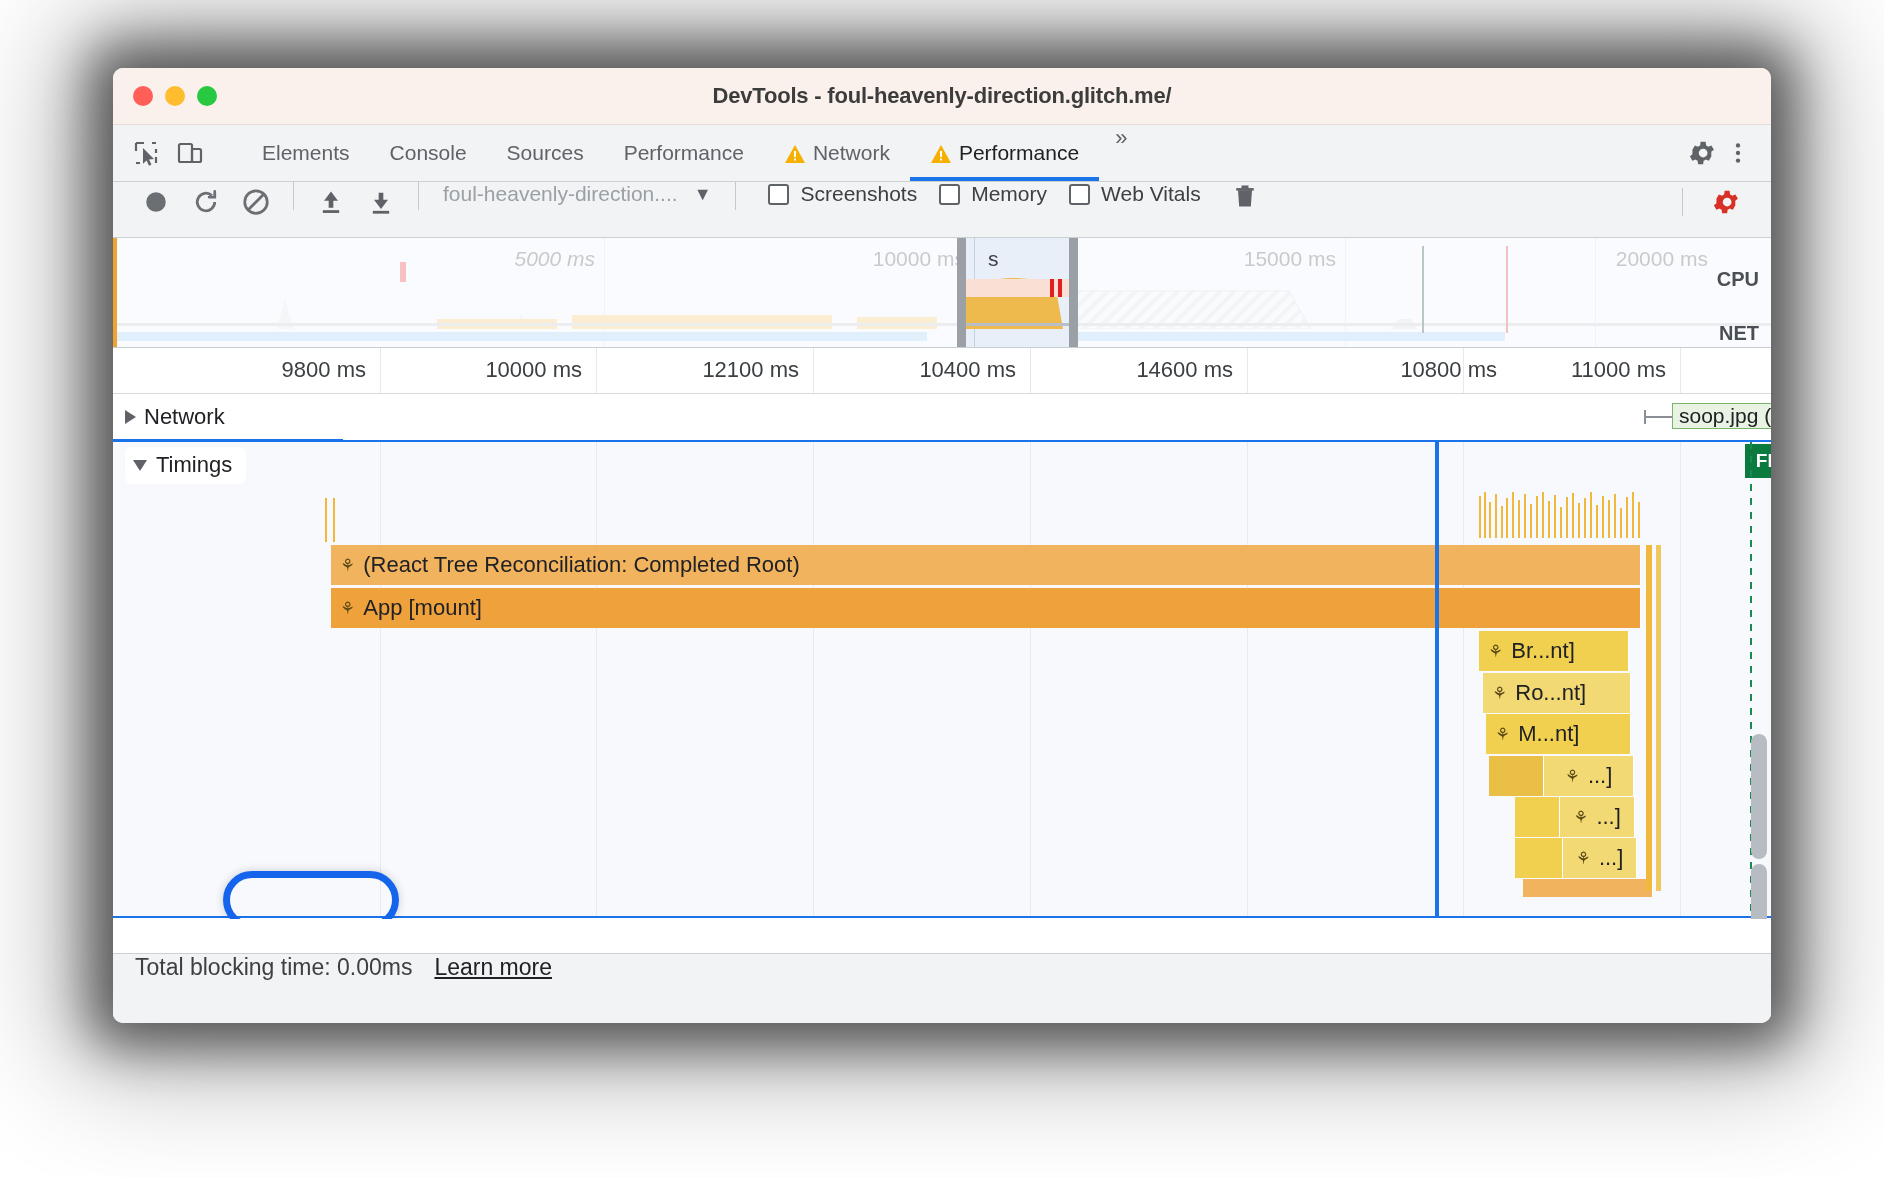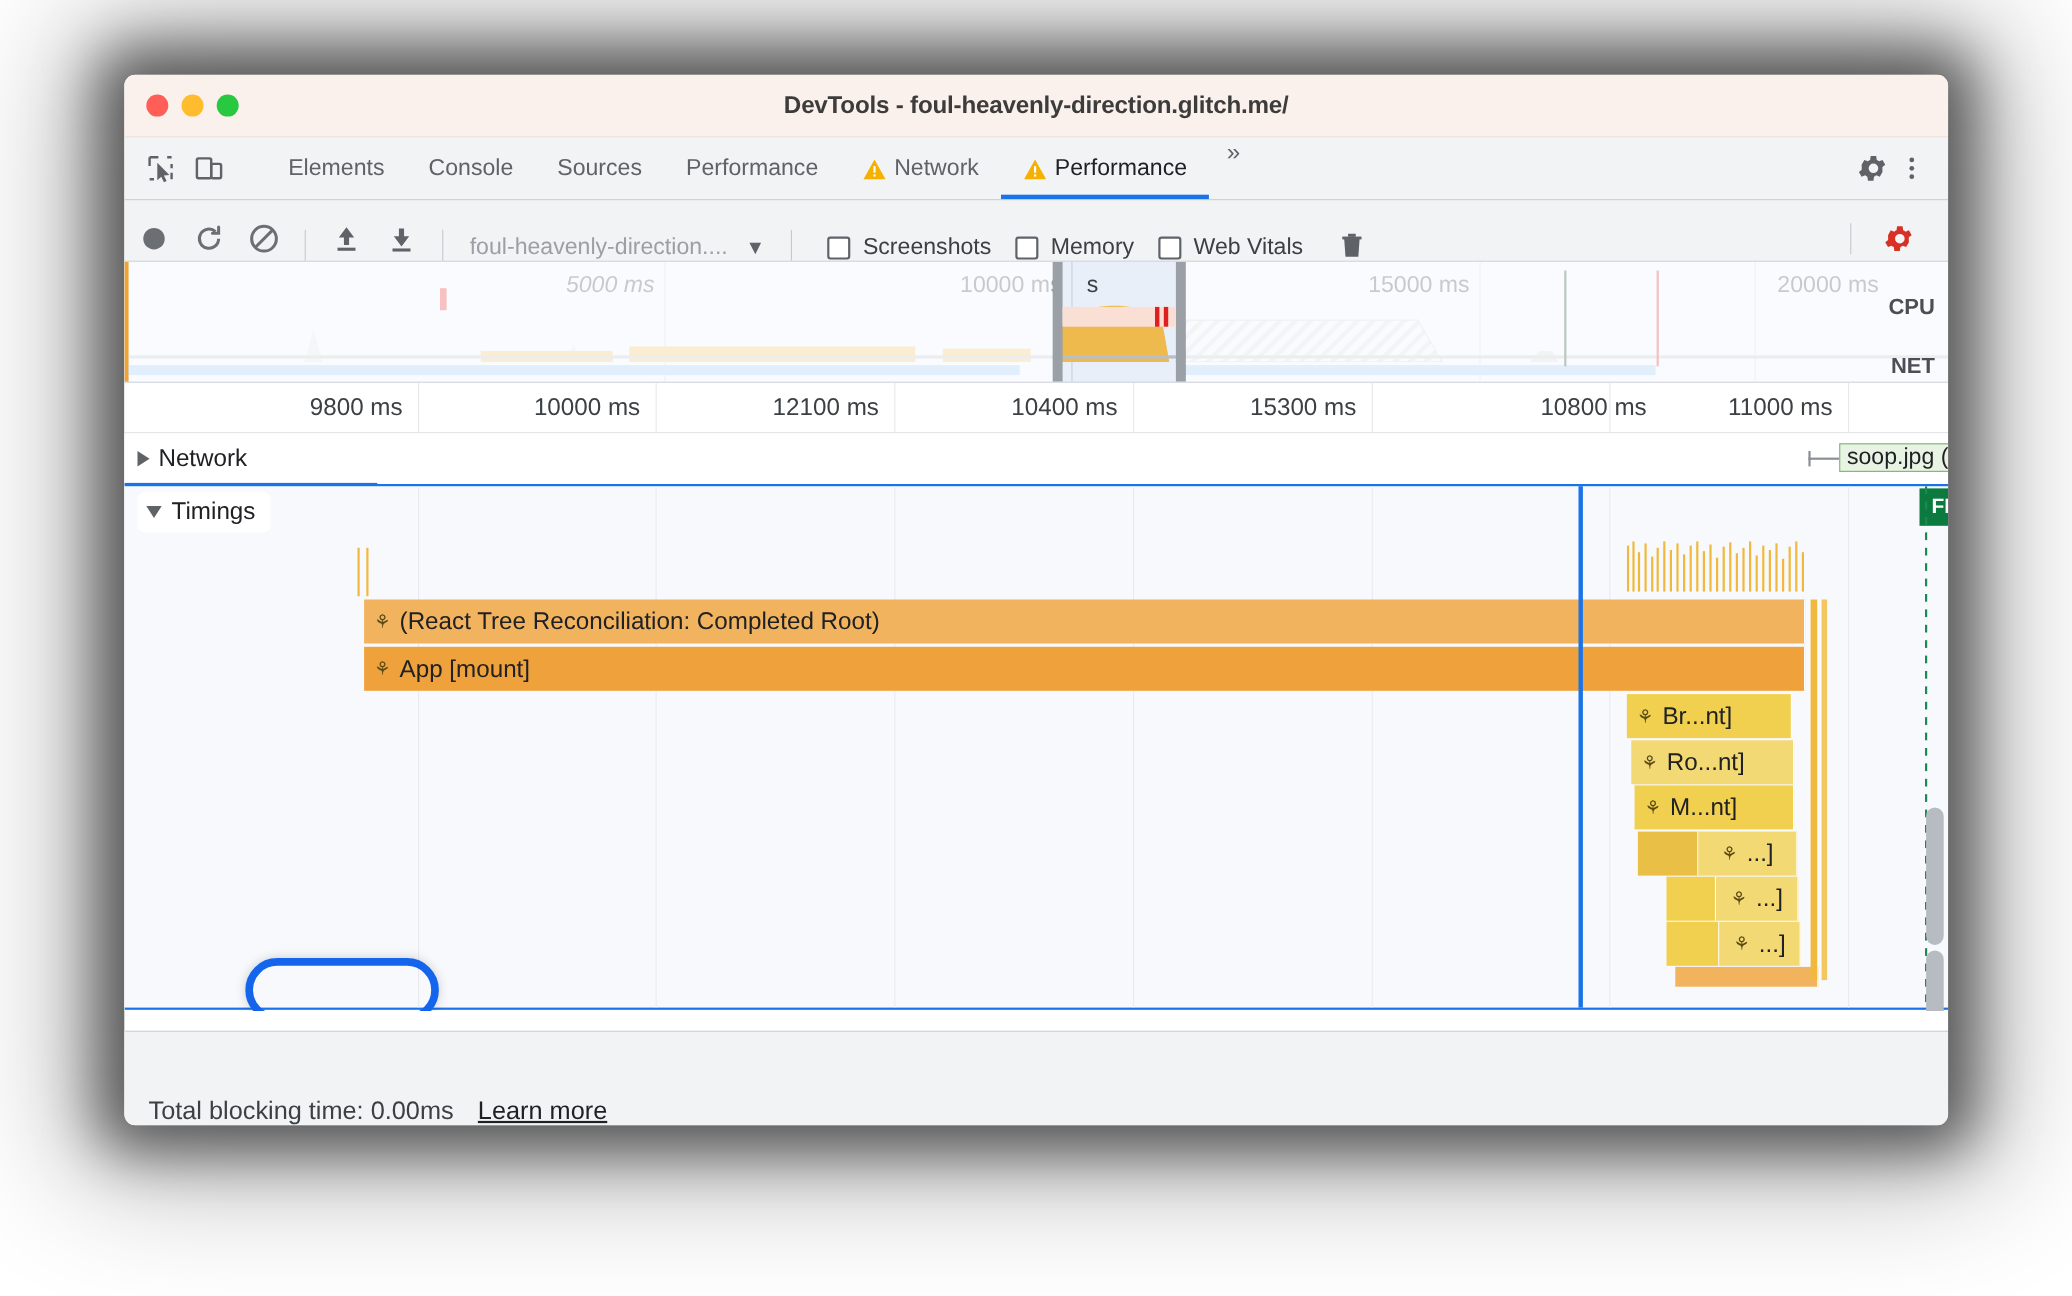--- a/index.html
+++ b/index.html
@@ -71,21 +71,21 @@
   .tabbar-right {
     margin-left: auto; display: flex; align-items: center; gap: 6px;
     padding-right: 18px;
   }
   .chev { font-size: 22px; color: #5f6368; padding: 0 16px; }
 
   
   .perftoolbar {
     height: 56px; background: #f1f3f4;
     border-bottom: 1px solid #cdd0d3;
-    display: flex; align-items: flex-end; padding-left: 4px; gap: 4px;
+    display: flex; align-items: flex-start; padding-left: 20px; gap: 4px;
   }
   .pt-btn { width: 46px; height: 40px; display: flex; align-items: center; justify-content: center; }
   .pt-sep { width: 1px; height: 28px; background: #c6c9cc; margin: 0 10px; }
   .pt-select {
     display: flex; align-items: center; gap: 16px;
     font-size: 21px; color: #9aa0a6; padding: 0 10px;
     max-width: 400px;
   }
   .cb-group { display: flex; align-items: center; gap: 11px; margin-left: 18px; }
   .cb {
@@ -239,23 +239,23 @@
     background: #b7bcc2; border-radius: 8px;
   }
   .vscroll2 {
     position: absolute; right: 4px; top: 470px; width: 16px; height: 70px;
     background: #b7bcc2; border-radius: 8px;
   }
 
   
   .footer {
     position: absolute; left: 0; right: 0; bottom: 0;
-    height: 86px; background: #f1f3f4;
+    height: 70px; background: #f1f3f4;
     border-top: 1px solid #cdd0d3;
-    display: flex; align-items: flex-end; padding-left: 22px; gap: 22px;
+    display: flex; align-items: flex-start; padding-left: 22px; gap: 22px;
   }
   .footer-text { font-size: 23px; color: #3c4043; }
   .footer-link { font-size: 23px; color: #202124; text-decoration: underline; }
 </style>
 </head>
 <body>
 
 <div id="page">
   <div class="window">
 
@@ -466,21 +466,21 @@
       <div class="ruler-div" style="left:700px;"></div>
       <div class="ruler-div" style="left:917px;"></div>
       <div class="ruler-div" style="left:1134px;"></div>
       <div class="ruler-div" style="left:1350px;"></div>
       <div class="ruler-div" style="left:1567px;"></div>
 
       <div class="ruler-label" style="left:267px;">9800 ms</div>
       <div class="ruler-label" style="left:483px;">10000 ms</div>
       <div class="ruler-label" style="left:700px;">12100 ms</div>
       <div class="ruler-label" style="left:917px;">10400 ms</div>
-      <div class="ruler-label" style="left:1134px;">15300 ms</div>
+      <div class="ruler-label" style="left:1134px;">14600 ms</div>
       <div class="ruler-label" style="left:1350px;margin-left:48px;">10800 ms</div>
       <div class="ruler-label" style="left:1567px;">11000 ms</div>
 
     </div>
 
     <div class="flame">
 
       <div class="track-net">
         <div class="track-header">
           <span class="tri tri-right"></span>

